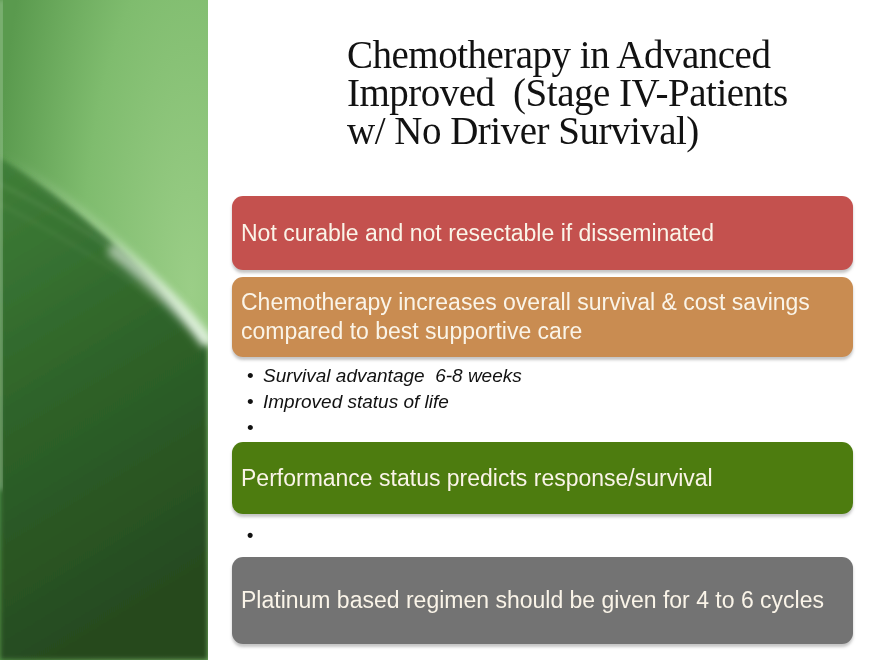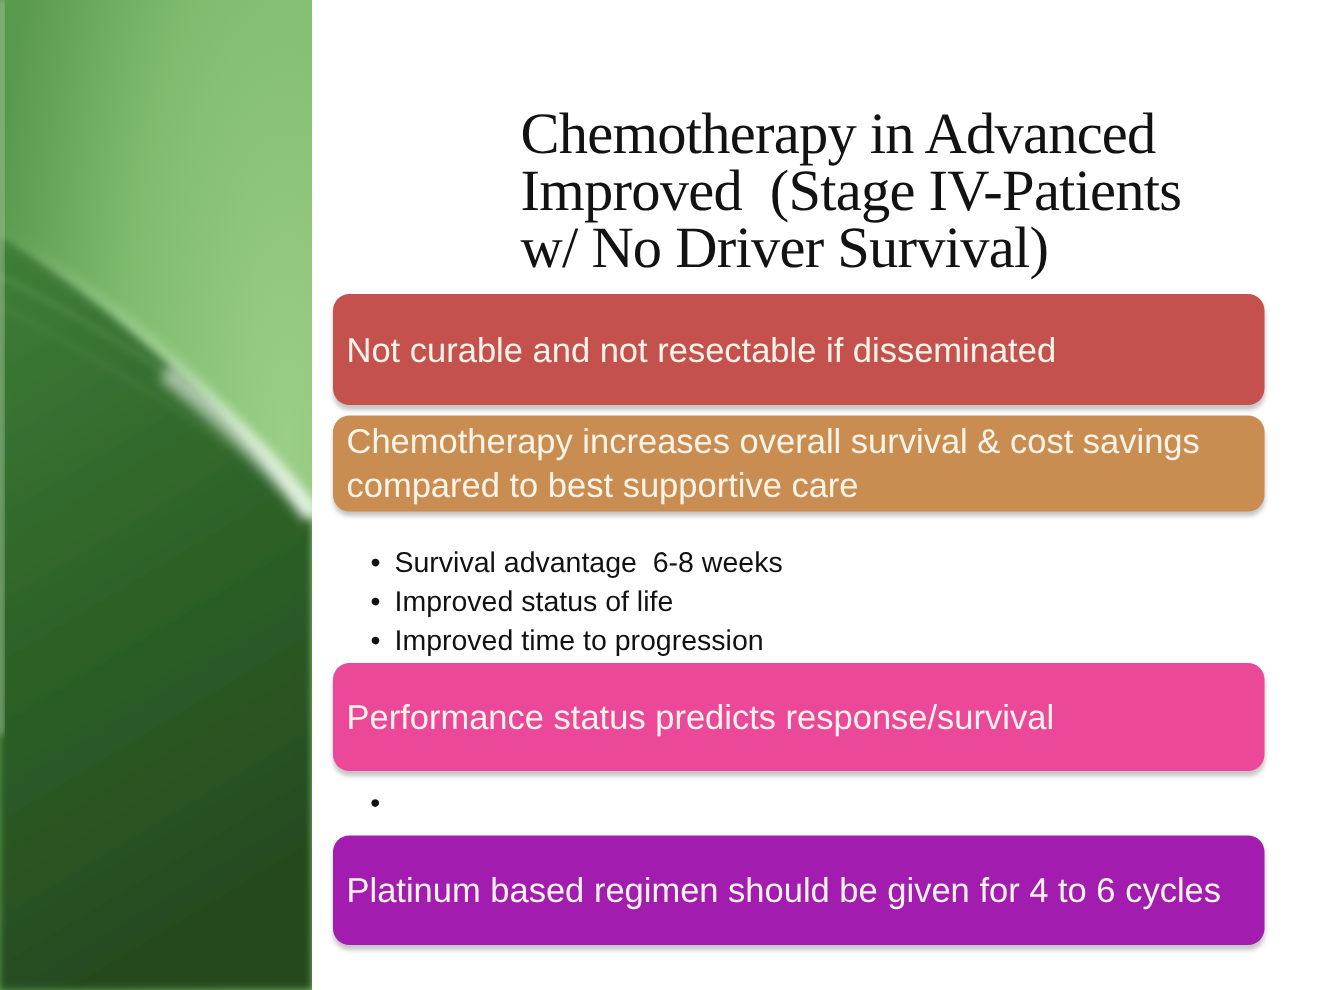--- a/index.html
+++ b/index.html
@@ -7,43 +7,43 @@
     position:relative;width:880px;height:660px;background:#ffffff;
     overflow:hidden;font-family:"Liberation Sans",sans-serif;
   }
   
   .leaf{position:absolute;left:0;top:0;width:208px;height:660px;}
   .leaf svg{display:block;width:100%;height:100%;}
   
   .title{
     position:absolute;left:347px;top:36px;width:520px;
     font-family:"Liberation Serif",serif;font-size:39px;line-height:38px;
-    color:#121212;letter-spacing:-0.5px;margin-top:35px;
+    color:#121212;letter-spacing:-0.5px;
   }
   .title .line{white-space:pre;}
   
   .box{
-    position:absolute;left:222px;width:621px;border-radius:11px;
+    position:absolute;left:232px;width:621px;border-radius:11px;
     display:flex;align-items:center;box-sizing:border-box;
     padding:4px 14px 4px 9px;
     box-shadow:0 3px 3px rgba(90,90,90,0.35);
     color:#faf4e8;font-size:23px;line-height:29px;
   }
   .box .label{white-space:pre-wrap;}
   .box-red   {top:196px;height:74px;background:#c4514e;}
-  .box-orange{top:277px;height:64px;background:#c98c51;}
-  .box-olive {top:442px;height:72px;background:#ec4899;}
-  .box-green {top:557px;height:73px;background:#a21caf;}
+  .box-orange{top:277px;height:80px;background:#c98c51;}
+  .box-olive {top:442px;height:72px;background:#4d7c0f;}
+  .box-green {top:557px;height:87px;background:#737373;}
   
   .bullets{position:absolute;left:247px;width:600px;color:#111;}
   .bullets-a{top:363px;font-size:19px;line-height:26px;}
   .bullets-b{top:523px;font-size:18px;line-height:24px;font-weight:bold;font-style:italic;}
   .bullet-row{display:flex;align-items:baseline;}
   .bullet-dot{width:16px;flex:0 0 16px;font-style:normal;}
-  .bullet-text{white-space:pre-wrap;}
+  .bullet-text{white-space:pre-wrap;font-style:italic;}
 </style>
 </head>
 <body>
 
 <div class="slide">
 
   <div class="leaf">
     <svg viewBox="0 0 208 660" preserveAspectRatio="none">
       <defs>
         <radialGradient id="lightGrad" cx="92%" cy="44%" r="95%">
@@ -96,21 +96,20 @@
     <div class="bullet-row">
       <span class="bullet-dot">•</span>
       <span class="bullet-text">Survival advantage  6-8 weeks</span>
     </div>
     <div class="bullet-row">
       <span class="bullet-dot">•</span>
       <span class="bullet-text">Improved status of life</span>
     </div>
     <div class="bullet-row">
       <span class="bullet-dot">•</span>
-      <span class="bullet-text">Improved time to progression</span>
     </div>
   </div>
 
   <div class="box box-olive">
     <span class="label">Performance status predicts response/survival</span>
   </div>
 
   <div class="bullets bullets-b">
     <div class="bullet-row">
       <span class="bullet-dot">•</span>

